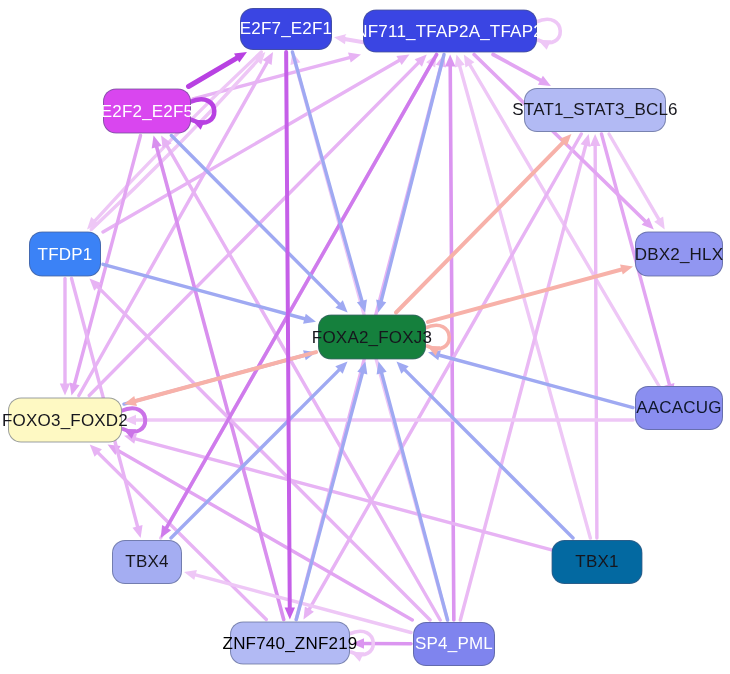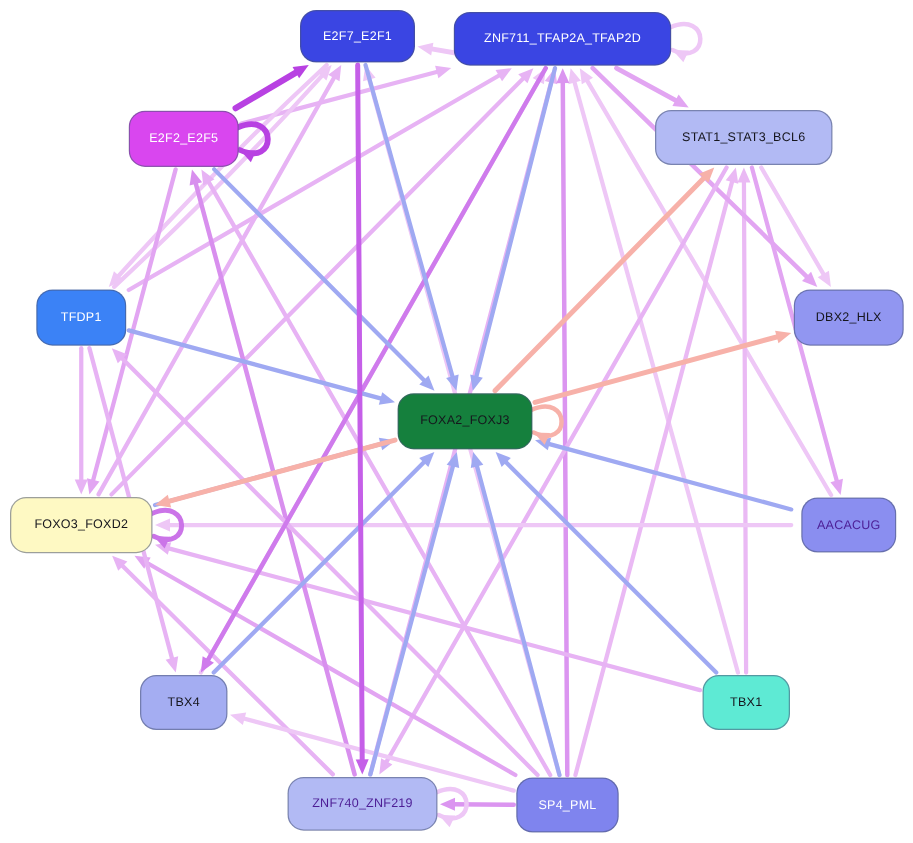--- a/index.html
+++ b/index.html
@@ -17,21 +17,21 @@
   #edges {
     position: absolute; left: 0; top: 0;
     width: 730px; height: 674px;
   }
   .node {
     position: absolute;
     transform: translate(-50%, -50%);
     display: flex; align-items: center; justify-content: center;
     border-radius: 13px;
     border: 1px solid rgba(75, 85, 120, 0.55);
-    font-size: 10px;
+    font-size: 17px;
     letter-spacing: 0.2px;
     white-space: nowrap;
     box-sizing: border-box;
     cursor: pointer;
     user-select: none;
   }
 </style>
 </head>
 <body>
 
@@ -162,28 +162,28 @@
     </div>
     <div class="node" style="left: 679px; top: 254px; width: 88px; height: 45px; background: rgb(145, 150, 241); color: rgb(22, 22, 29);">
       <span>DBX2_HLX</span>
     </div>
     <div class="node" style="left: 372px; top: 337px; width: 108px; height: 45px; background: #15803d; color: rgb(22, 22, 29);">
       <span>FOXA2_FOXJ3</span>
     </div>
     <div class="node" style="left: 65px; top: 420px; width: 114px; height: 45px; background: #fef9c3; color: rgb(22, 22, 29);">
       <span>FOXO3_FOXD2</span>
     </div>
-    <div class="node" style="left: 679px; top: 420px; width: 76px; height: 44px; background: rgb(138, 142, 240); color: #4c1d95;">
+    <div class="node" style="left: 679px; top: 408px; width: 88px; height: 44px; background: rgb(138, 142, 240); color: #0f172a;">
       <span>AACACUG</span>
     </div>
     <div class="node" style="left: 147px; top: 562px; width: 70px; height: 44px; background: rgb(164, 173, 242); color: rgb(22, 22, 29);">
       <span>TBX4</span>
     </div>
-    <div class="node" style="left: 597px; top: 562px; width: 70px; height: 44px; background: #5eead4; color: rgb(22, 22, 29);">
+    <div class="node" style="left: 597px; top: 562px; width: 91px; height: 44px; background: #0369a1; color: rgb(22, 22, 29);">
       <span>TBX1</span>
     </div>
-    <div class="node" style="left: 290px; top: 643px; width: 120px; height: 43px; background: rgb(178, 186, 244); color: #4c1d95;">
+    <div class="node" style="left: 290px; top: 643px; width: 120px; height: 43px; background: rgb(178, 186, 244); color: #000000;">
       <span>ZNF740_ZNF219</span>
     </div>
     <div class="node" style="left: 454px; top: 644px; width: 82px; height: 44px; background: rgb(127, 132, 238); color: rgb(255, 255, 255);">
       <span>SP4_PML</span>
     </div>
   </div>
 
 </body></html>

